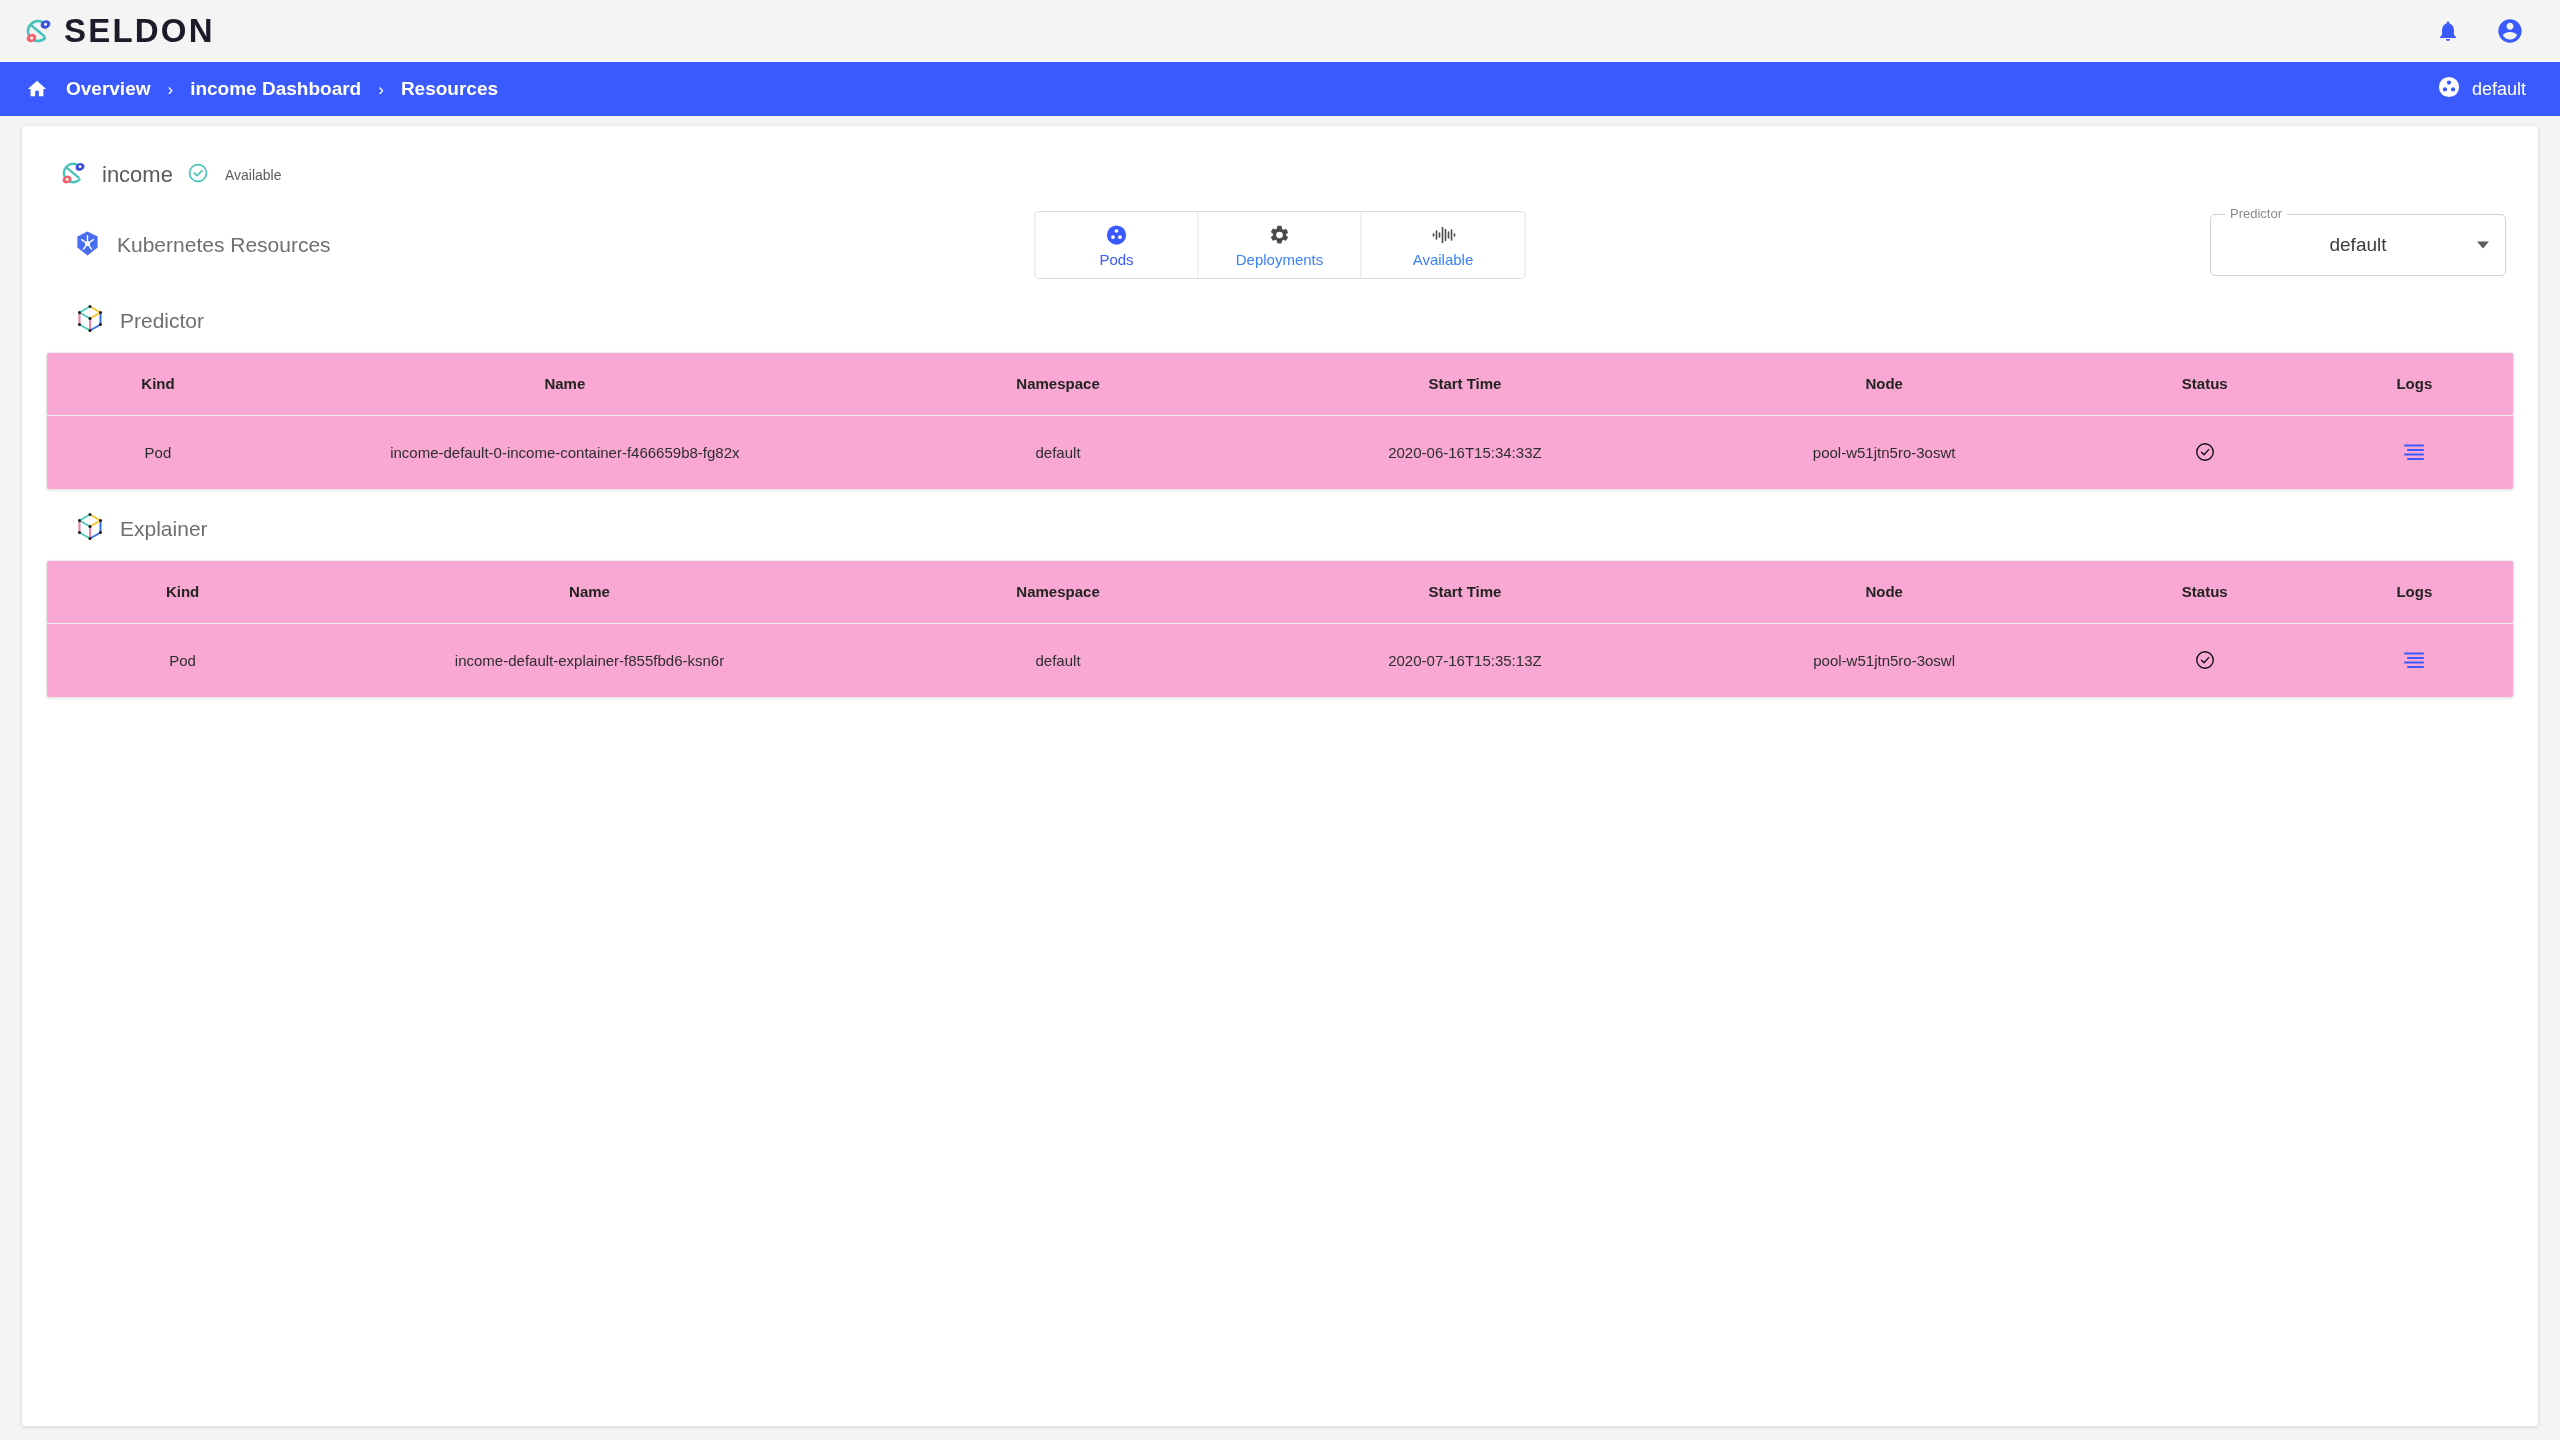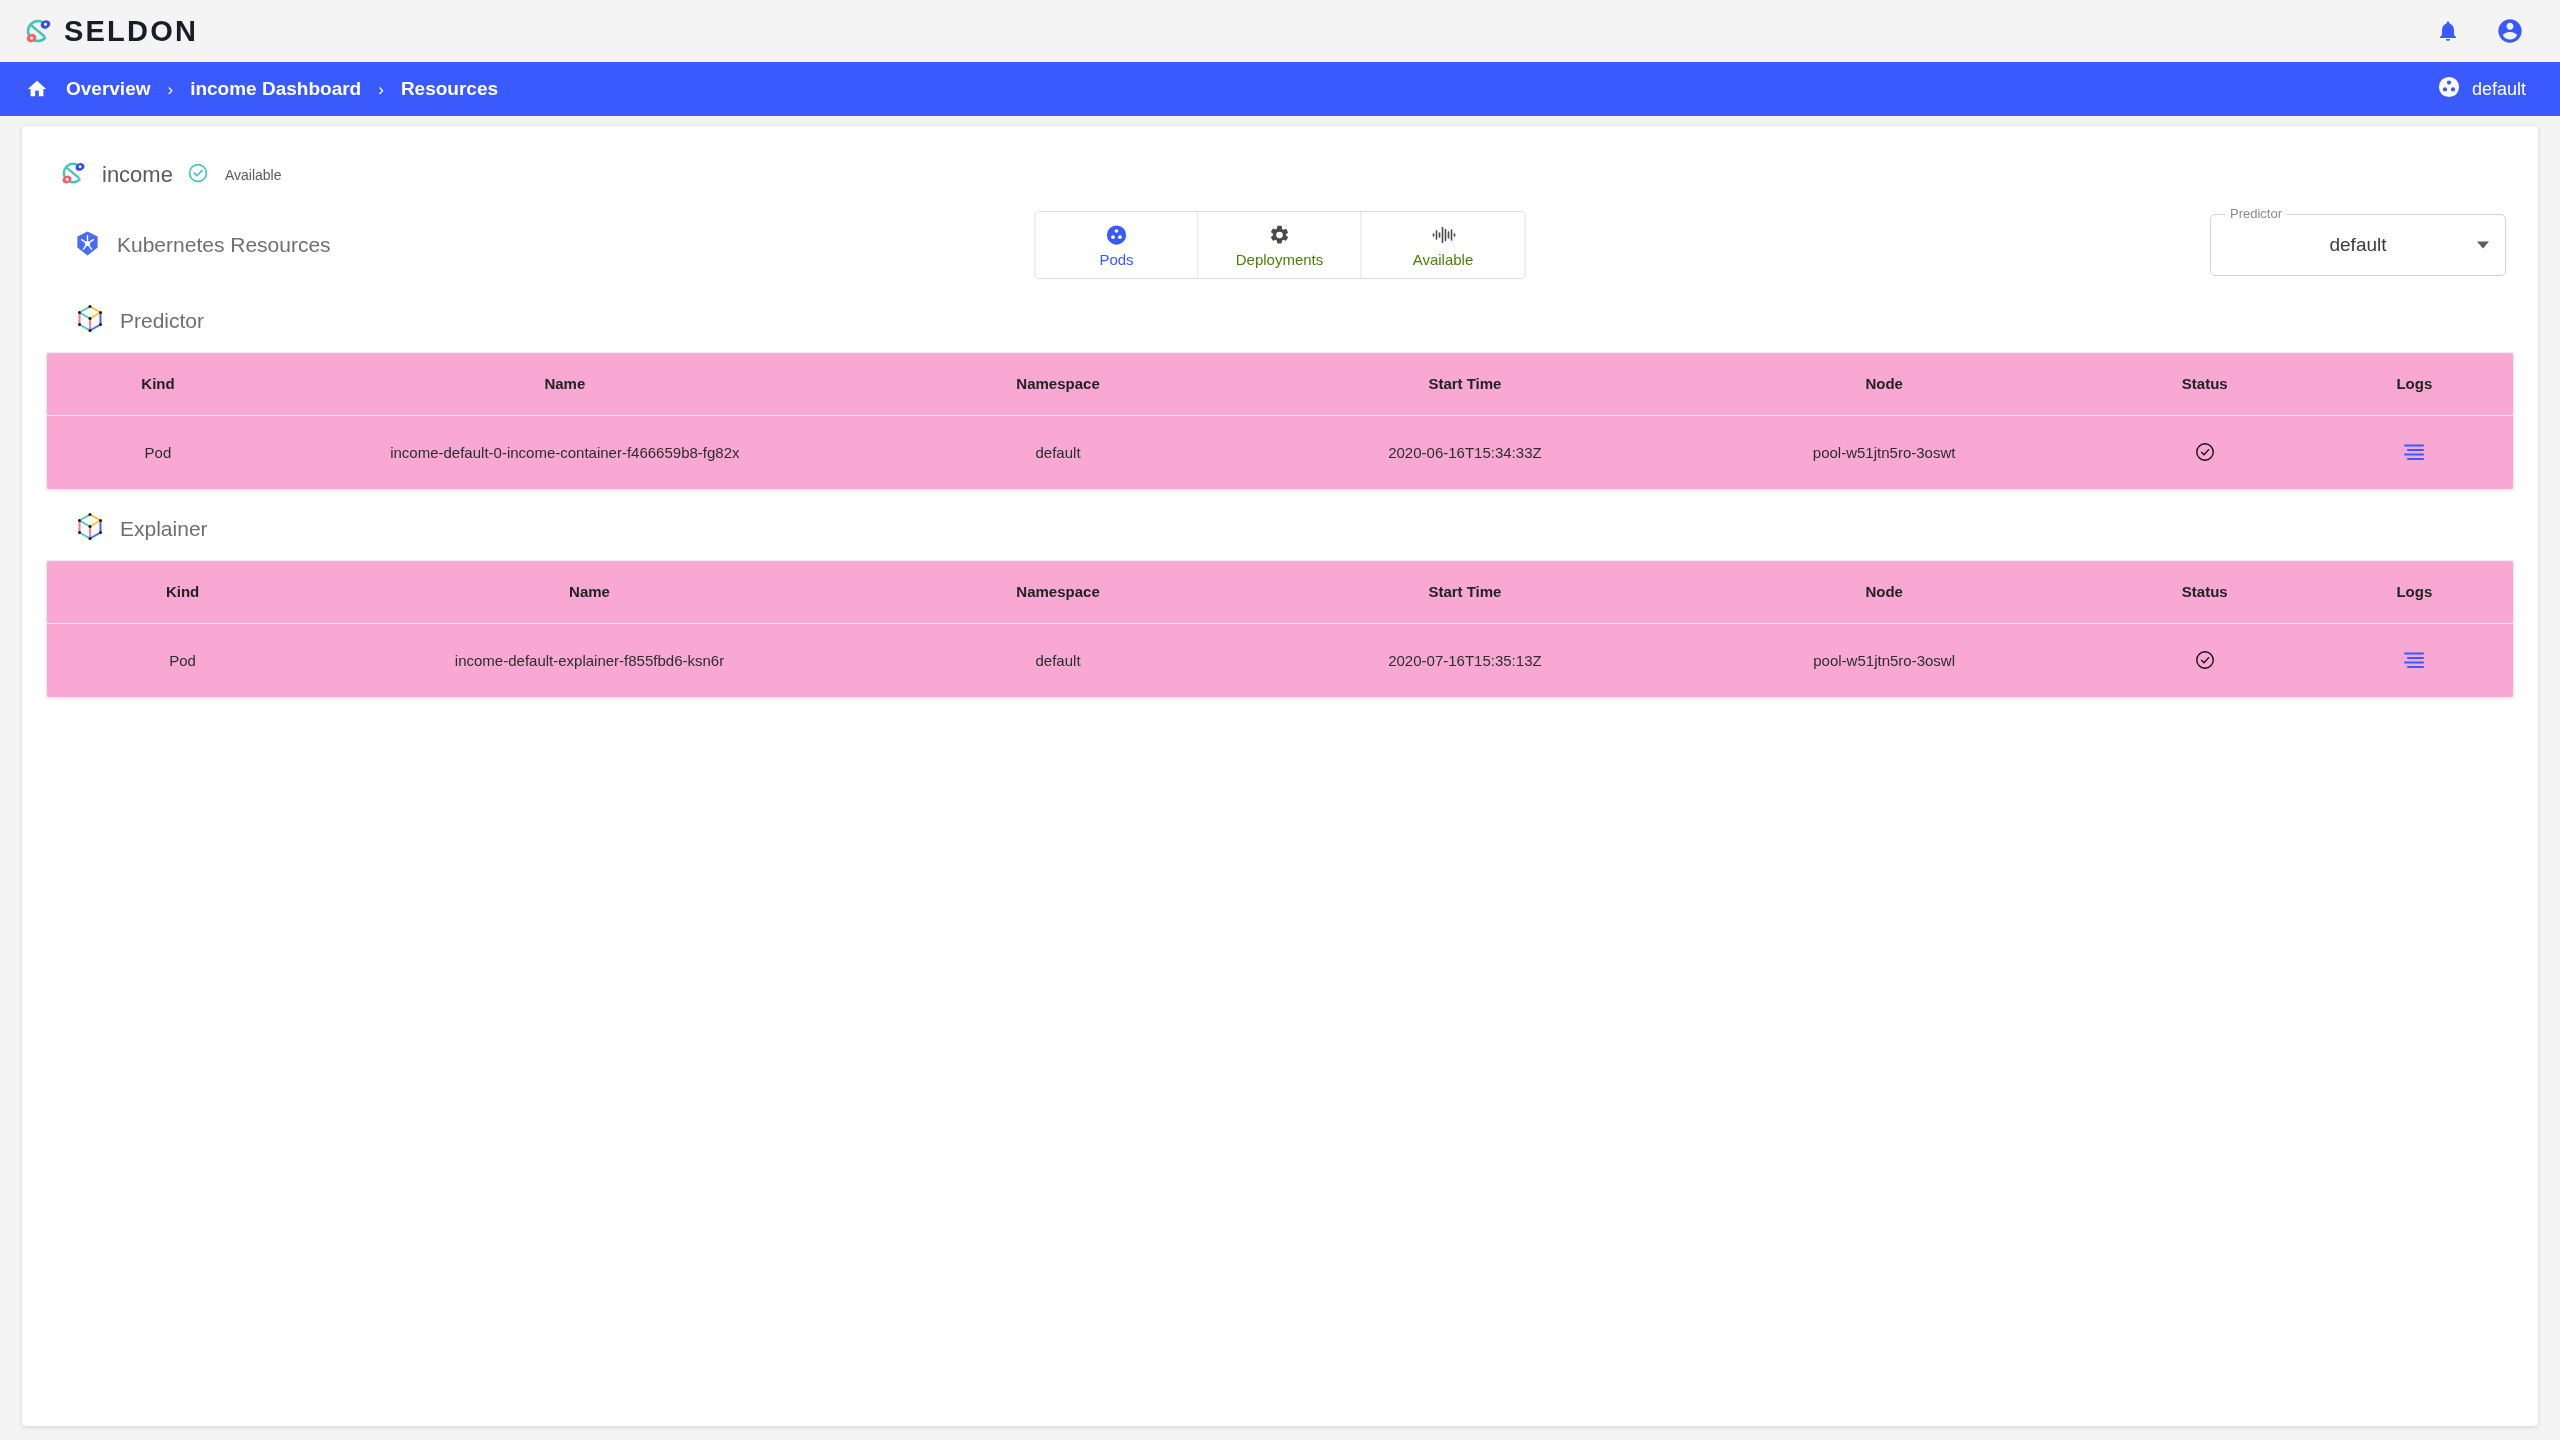--- a/index.html
+++ b/index.html
@@ -16,21 +16,21 @@
     height: 62px;
     background: #f4f4f4;
     display: flex;
     align-items: center;
     justify-content: space-between;
     padding: 0 34px 0 24px;
   }
   .brand { display: flex; align-items: center; gap: 10px; }
   .brand-mark { width: 30px; height: 28px; display: block; }
   .brand-word {
-    font-size: 29px;
+    font-size: 33px;
     letter-spacing: 2.2px;
     font-weight: 700;
     color: #1b1b2a;
   }
   .header-actions { display: flex; align-items: center; gap: 30px; }
   .icon-btn { width: 32px; height: 32px; display: flex; align-items: center; justify-content: center; cursor: pointer; }
 
   
   .breadcrumb-bar {
     height: 54px;
@@ -104,21 +104,21 @@
     display: flex;
     flex-direction: column;
     align-items: center;
     justify-content: center;
     gap: 3px;
     cursor: pointer;
     background: #fff;
     border-right: 1px solid #dcdcdc;
   }
   .toggle-btn:last-child { border-right: none; }
-  .toggle-btn .tlabel { font-size: 15px; color: #4d7c0f; }
+  .toggle-btn .tlabel { font-size: 15px; color: #3b82f6; }
   .toggle-btn.active .tlabel { color: #3a5afe; }
   .toggle-icon { height: 26px; display: flex; align-items: center; justify-content: center; }
 
   
   .select-wrap {
     position: absolute;
     right: 8px;
     top: 18px;
     width: 296px;
   }

